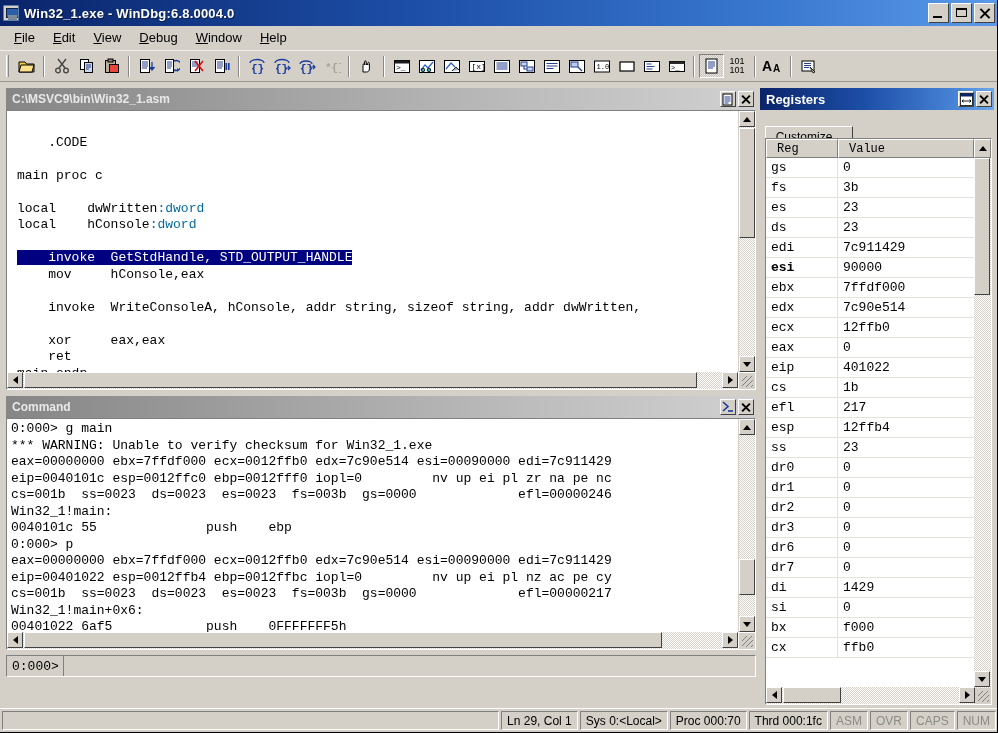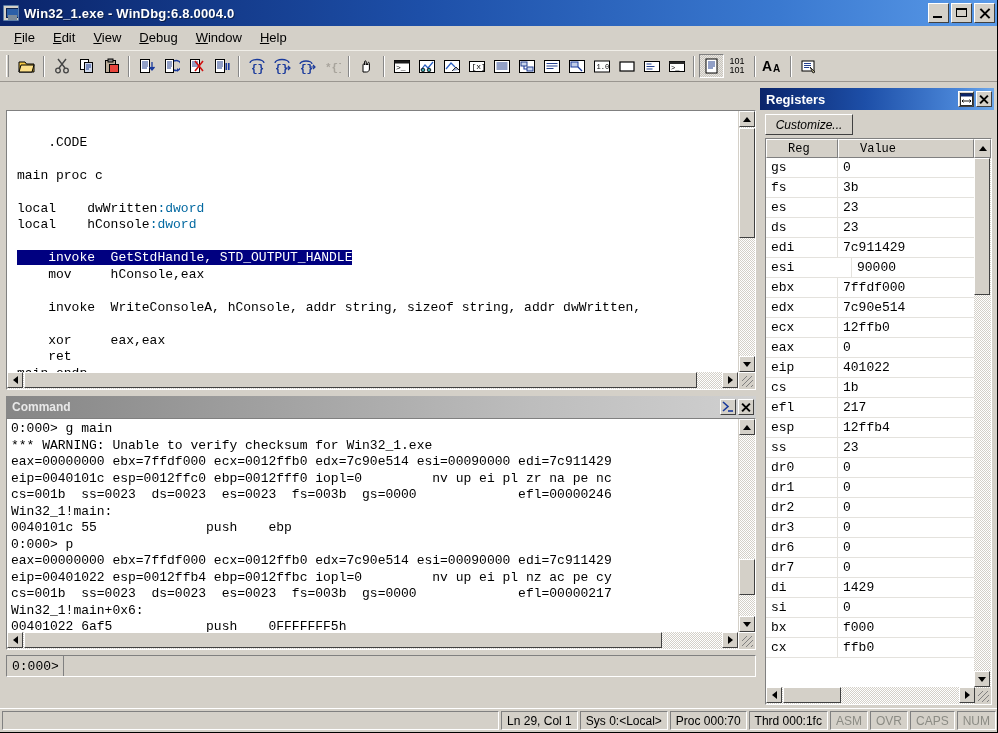--- a/index.html
+++ b/index.html
@@ -192,21 +192,21 @@
       linear-gradient(135deg, transparent 44%, #808080 44%, #808080 56%, transparent 56%) 0 0/5px 5px;
   }
 
   
   .reg-head { display: flex; height: 19px; }
   .reg-hcell {
     background: #d4d0c8; font-size: 12px;
     font-family: "Liberation Mono", monospace;
     border-top: 1px solid #fff; border-left: 1px solid #fff;
     border-right: 1px solid #808080; border-bottom: 1px solid #808080;
-    padding-left: 21px; display: flex; align-items: center;
+    padding-left: 10px; display: flex; align-items: center;
     overflow: hidden;
   }
   .reg-row { display: flex; height: 20px; }
   .reg-cell {
     font-family: "Liberation Mono", monospace; font-size: 13px;
     border-bottom: 1px solid #e4e2dd; border-right: 1px solid #e4e2dd;
     padding-left: 5px; display: flex; align-items: center;
     background: #fff; color: #000; overflow: hidden;
   }
   .btn3d {
@@ -489,20 +489,35 @@
     <div class="tbbtn">
       <svg width="18" height="15" viewBox="0 0 18 15">
         <rect x="2" y="2" width="12" height="10" fill="#fff" stroke="#000"></rect>
         <path d="M4 4.5h7M4 6.5h7M4 8.5h5" stroke="#24408e" stroke-width="1"></path>
         <path d="M10 8l5 5-2 1z" fill="#d0c8a0" stroke="#000" stroke-width=".8"></path>
       </svg>
     </div>
   </div>
 
   <div class="panel" style="left:6px; top:88px; width:750px; height:302px;">
+    <div class="ptitle inactive">
+      <div class="pt-text">C:\MSVC9\bin\Win32_1.asm</div>
+      <div class="pbtns">
+        <div class="pbtn flat">
+          <svg width="14" height="14" viewBox="0 0 14 14" style="position:absolute;left:0;top:0;">
+            <rect x="2" y="2" width="9" height="11" fill="#fff" stroke="#000" stroke-width="1"></rect>
+            <path d="M3.5 5h6M3.5 7h6M3.5 9h6M3.5 11h4" stroke="#24408e" stroke-width="1"></path>
+          </svg>
+        </div>
+        <div class="pbtn pb-close">
+            <i class="a"></i>
+            <i class="b"></i>
+          </div>
+      </div>
+    </div>
 
     <div class="client" style="position:absolute; left:0; top:22px; right:0; bottom:0;">
 
       <div style="position:absolute; left:0; top:0; right:17px; bottom:17px; overflow:hidden; background:#fff; padding-top:7px;">
         <div id="code-lines" class="mono" style="padding-left:10px;"><div style="height: 16.5px;"></div><div style="height: 16.5px;">    .CODE</div><div style="height: 16.5px;"></div><div style="height: 16.5px;">main proc c</div><div style="height: 16.5px;"></div><div style="height: 16.5px;">local    dwWritten<span class="kw">:dword</span></div><div style="height: 16.5px;">local    hConsole<span class="kw">:dword</span></div><div style="height: 16.5px;"></div><div style="height: 16.5px;"><span class="hl">    invoke  GetStdHandle, STD_OUTPUT_HANDLE</span></div><div style="height: 16.5px;">    mov     hConsole,eax</div><div style="height: 16.5px;"></div><div style="height: 16.5px;">    invoke  WriteConsoleA, hConsole, addr string, sizeof string, addr dwWritten,</div><div style="height: 16.5px;"></div><div style="height: 16.5px;">    xor     eax,eax</div><div style="height: 16.5px;">    ret</div><div style="height: 16.5px;">main endp</div></div>
       </div>
 
       <div class="sb-v" style="bottom:17px;">
         <div class="sb-arrow" style="top:0;left:0;">
           <span class="arrowglyph au"></span>
@@ -587,21 +602,21 @@
             <path d="M2 8h9M3.5 6.5L2 8l1.5 1.5M9.5 6.5L11 8l-1.5 1.5" stroke="#000" stroke-width=".9" fill="none"></path>
           </svg>
         </div>
         <div class="pbtn pb-close">
             <i class="a"></i>
             <i class="b"></i>
           </div>
       </div>
     </div>
 
-    <div style="position:absolute;left:0;top:24px;width:234px;height:24px;padding:2px 0 0 5px;font-style:italic;">
+    <div style="position:absolute;left:0;top:36px;width:234px;height:24px;padding:2px 0 0 5px;">
       <div class="btn3d" style="height:21px;min-width:88px;">
           <span>Customize...</span>
         </div>
     </div>
 
     <div class="client" style="position:absolute; left:5px; top:50px; width:227px; height:567px; background:#fff;">
       <div class="reg-head">
         <div class="reg-hcell" style="width:72px;">Reg</div>
         <div class="reg-hcell" style="width:136px;">Value</div>
         <div class="reg-hcell" style="width:17px;padding:0;justify-content:center;">
@@ -623,21 +638,21 @@
           </div>
           <div class="reg-row">
             <div class="reg-cell" style="width: 72px;">ds</div>
             <div class="reg-cell" style="width: 138px;">23</div>
           </div>
           <div class="reg-row">
             <div class="reg-cell" style="width: 72px;">edi</div>
             <div class="reg-cell" style="width: 138px;">7c911429</div>
           </div>
           <div class="reg-row">
-            <div class="reg-cell" style="width: 86px;">esi</div>
+            <div class="reg-cell" style="width: 72px; font-weight: bold;">esi</div>
             <div class="reg-cell" style="width: 138px;">90000</div>
           </div>
           <div class="reg-row">
             <div class="reg-cell" style="width: 72px;">ebx</div>
             <div class="reg-cell" style="width: 138px;">7ffdf000</div>
           </div>
           <div class="reg-row">
             <div class="reg-cell" style="width: 72px;">edx</div>
             <div class="reg-cell" style="width: 138px;">7c90e514</div>
           </div>

